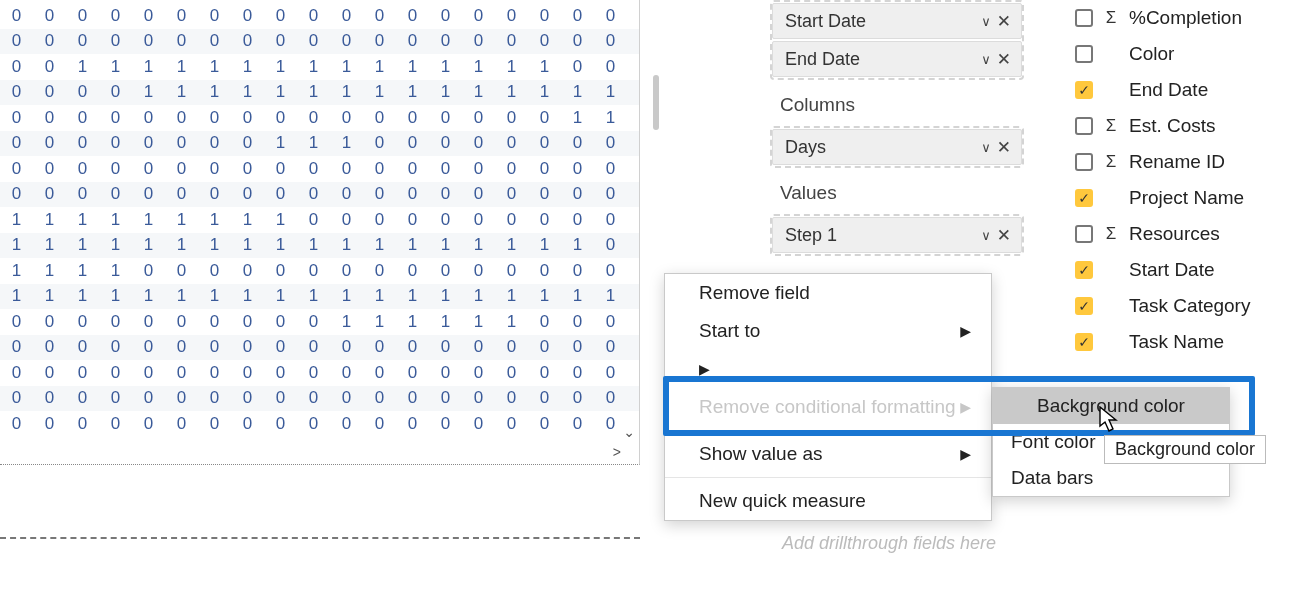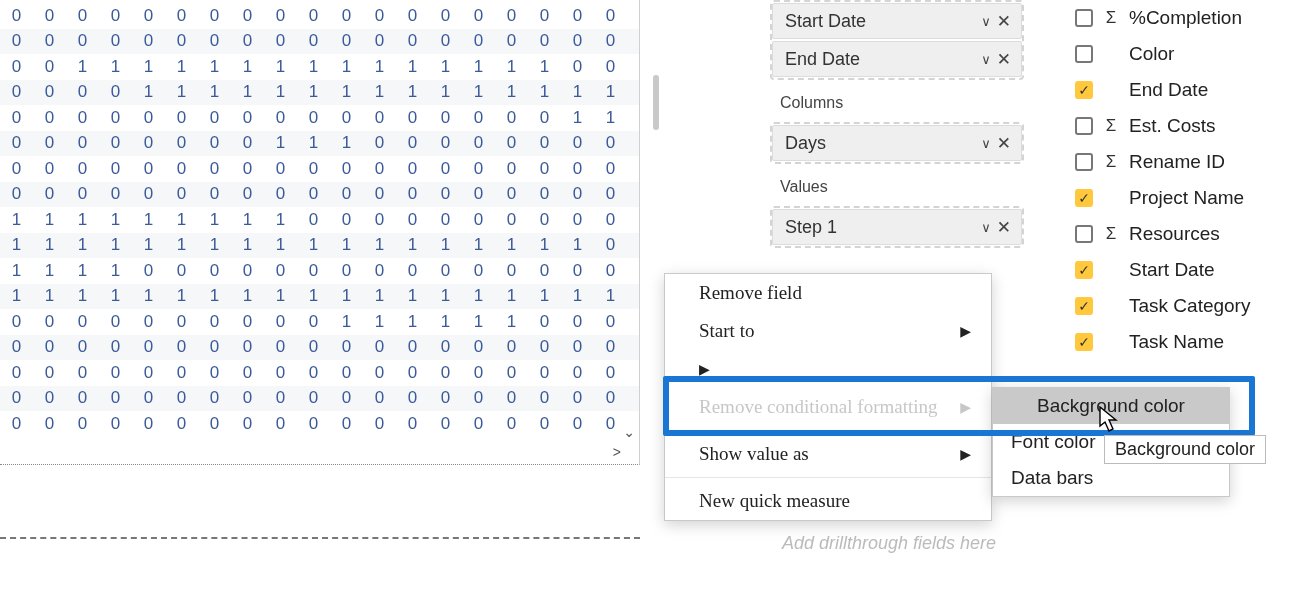--- a/index.html
+++ b/index.html
@@ -34,21 +34,21 @@
   .vsep {
     position: absolute; left: 653px; top: 75px; width: 6px; height: 55px;
     background: #c9c9c9; border-radius: 3px;
   }
 
   
   .config {
     position: absolute; left: 762px; top: 0; width: 270px;
     font-size: 18px; color: #333;
   }
-  .section-label { font-size: 16px; color: #444; margin: 14px 0 10px 18px; }
+  .section-label { font-size: 19px; color: #444; margin: 14px 0 10px 18px; }
   .well {
     margin: 0 8px 6px 8px;
     border: 2px dashed #d4d4d4; border-radius: 4px;
     padding: 1px 0;
   }
   .chip {
     display: flex; align-items: center; justify-content: space-between;
     background: #efefef; border: 1px solid #dcdcdc; border-radius: 2px;
     height: 36px; padding: 0 10px 0 12px; font-size: 18px; color: #333;
   }
@@ -74,21 +74,20 @@
   }
   .cb.on { background: #ffc83d; border-color: #ffc83d; }
   .sigma { width: 16px; text-align: center; font-size: 17px; color: #333; flex-shrink: 0; }
   .sigma.blank { color: transparent; }
 
   
   .ctx {
     position: absolute; left: 664px; top: 273px; width: 328px;
     background: #fff; border: 1px solid #c9c9c9; box-shadow: 0 4px 14px rgba(0,0,0,.18);
     z-index: 10;
-    font-family: Liberation Serif, serif;
   }
   .ctx-item {
     display: flex; align-items: center; justify-content: space-between;
     height: 38px; padding: 0 20px 0 34px; font-size: 19px; color: #222;
     cursor: default;
   }
   .ctx-item.disabled { color: #c7c7c7; text-align: right; }
   .ctx .arrow { font-size: 14px; color: #222; }
   .ctx-sep { height: 1px; background: #e5e5e5; margin: 4px 0; }
 

